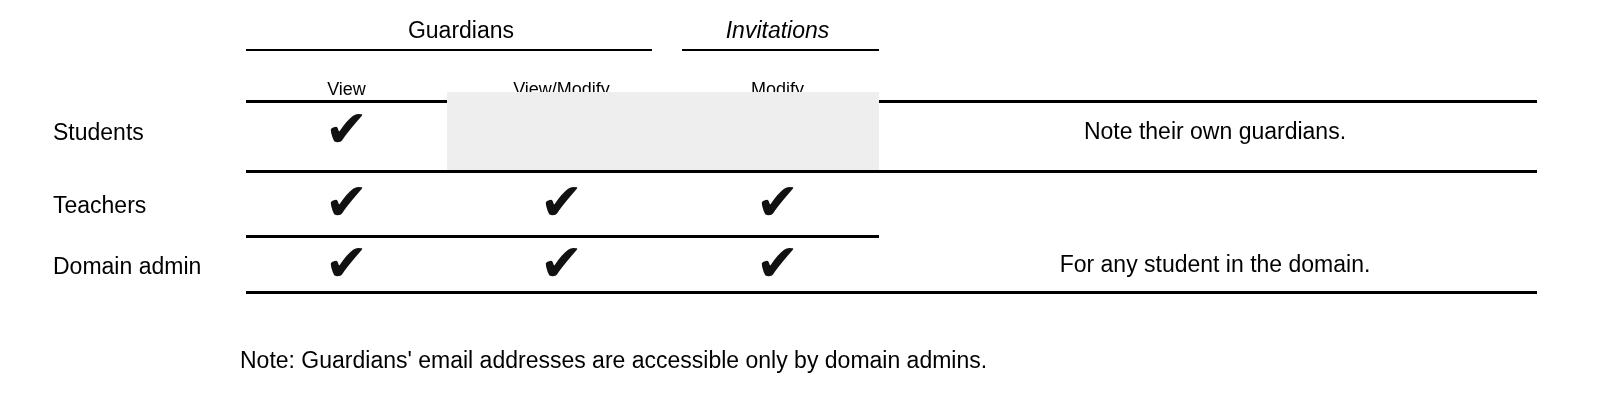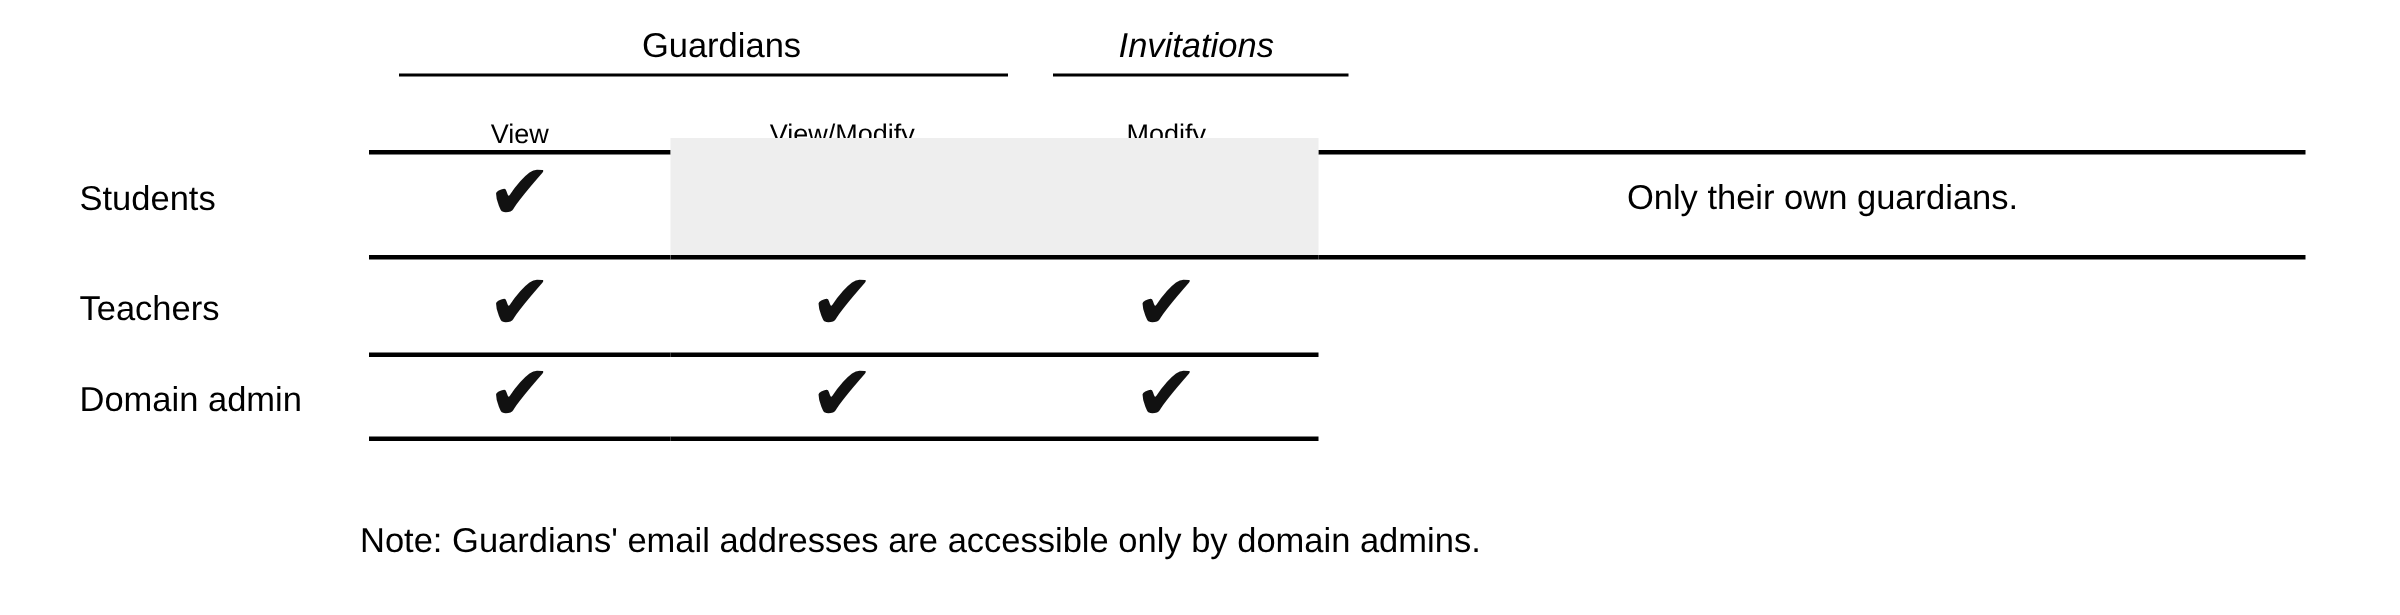--- a/index.html
+++ b/index.html
@@ -9,21 +9,21 @@
     width:1600px; height:410px;
     background:#ffffff;
     font-family:"Liberation Sans","DejaVu Sans",sans-serif;
     color:#000000;
     overflow:hidden;
   }
   .tbl { position:absolute; left:0; top:16px; width:1537px; }
   .row { display:grid; grid-template-columns:246px 201px 229px 203px 658px; }
 
   
-  .r1 { height:35px;padding-left:20px; }
+  .r1 { height:35px; }
   .group { position:relative; display:flex; justify-content:center; align-items:flex-start; }
   .g-guardians { grid-column:2 / 4; }
   .g-invitations { grid-column:4 / 5;font-style:italic; }
   .hdr-text { font-size:23px; line-height:28px; }
   .uline { position:absolute; bottom:0; height:2px; background:#000; }
   .ul-guardians { left:0; right:24px; }
   .ul-invitations { left:6px; right:0; }
 
   
   .r2 { height:41px; }
@@ -82,21 +82,21 @@
       <div class="cell">Modify</div>
       <div class="cell"></div>
     </div>
 
     <div class="row dr r-students">
       <div class="cell label-cell">Students</div>
       <div class="cell">
         <span class="check">✔</span>
       </div>
       <div class="cell shaded"></div>
-      <div class="cell note-cell">Only their own guardians.</div>
+      <div class="cell note-cell">Note their own guardians.</div>
     </div>
 
     <div class="row dr r-teachers">
       <div class="cell label-cell">Teachers</div>
       <div class="cell">
         <span class="check">✔</span>
       </div>
       <div class="cell">
         <span class="check">✔</span>
       </div>
@@ -109,19 +109,20 @@
       <div class="cell label-cell">Domain admin</div>
       <div class="cell">
         <span class="check">✔</span>
       </div>
       <div class="cell">
         <span class="check">✔</span>
       </div>
       <div class="cell">
         <span class="check">✔</span>
       </div>
+      <div class="cell note-cell">For any student in the domain.</div>
     </div>
 
   </div>
 
   <div class="footnote">Note: Guardians' email addresses are accessible only by domain admins.</div>
 
 </div>
 
 </body></html>

